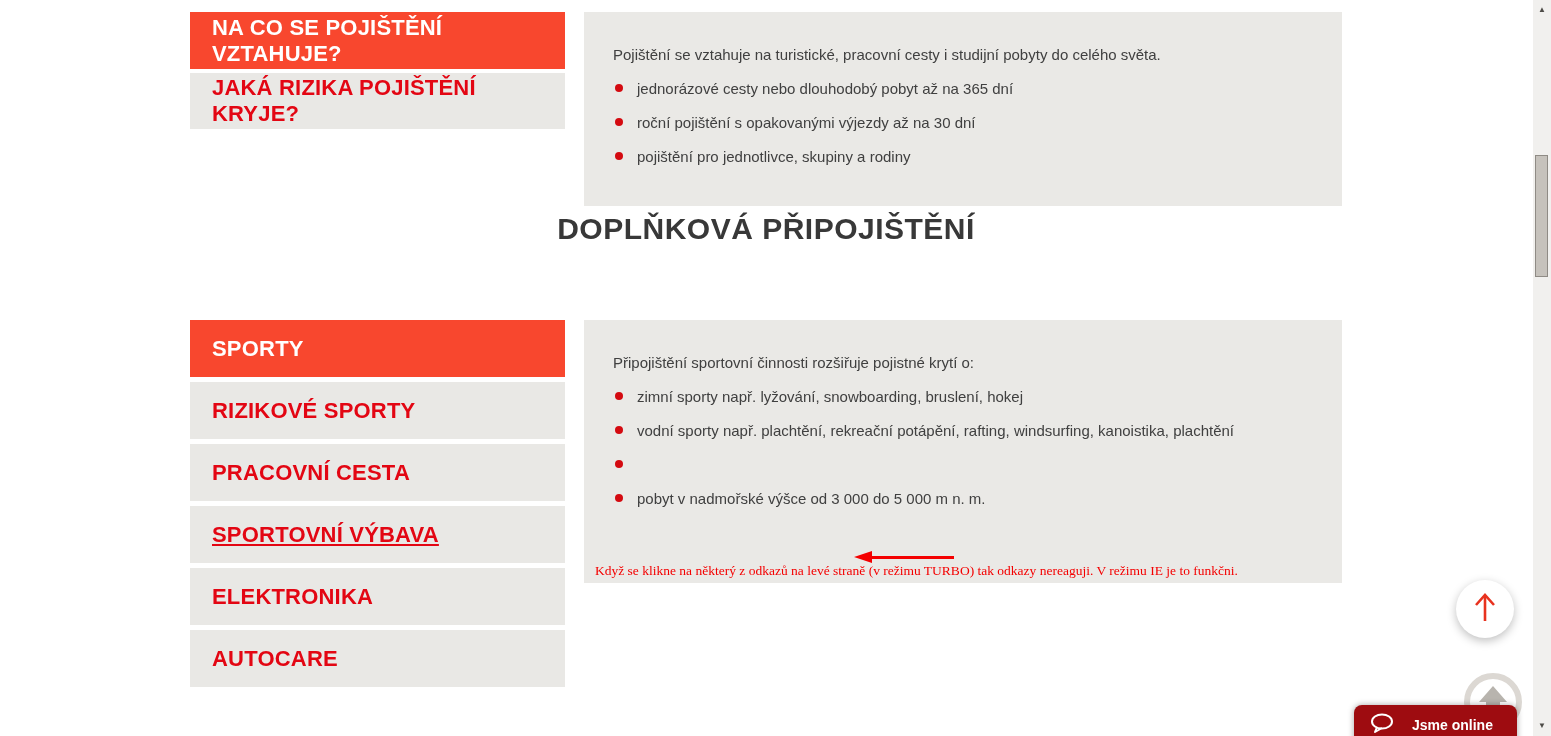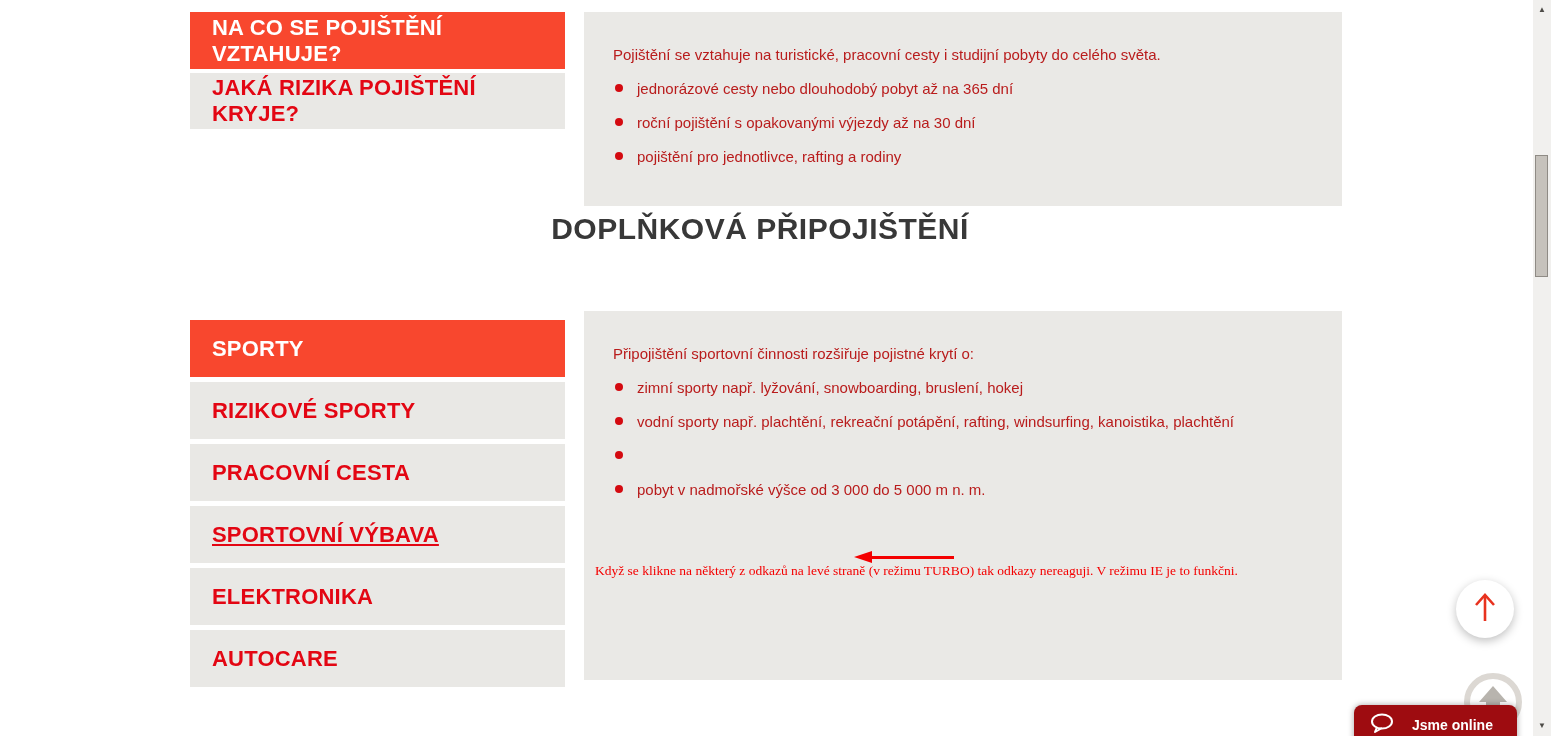--- a/index.html
+++ b/index.html
@@ -9,29 +9,29 @@
 
   
   .tab { position:absolute; left:190px; width:375px; height:57px;
          background:#e9e8e5; color:#e30613; font-weight:bold; font-size:22px;
          display:flex; align-items:center; padding-left:22px; cursor:pointer;
          letter-spacing:0.2px; }
   .tab.active { background:#f8472e; color:#ffffff; }
 
   
   .panel { position:absolute; left:584px; width:758px; background:#eae9e6;
-           color:#b91c1c; font-size:15px; }
+           color:#404040; font-size:15px; }
   .panel-inner { padding:33px 30px 0 29px; }
   .panel-intro { line-height:19px; margin-bottom:7px; }
   .bullet-row { display:flex; align-items:center; height:34px; padding-left:2px; }
   .bullet-dot { width:8px; height:8px; border-radius:50%; background:#d40a10;
                 margin-right:14px; flex:0 0 auto; }
 
   
-  .page-heading { position:absolute; left:184px; top:212px; width:1152px;
+  .page-heading { position:absolute; left:190px; top:212px; width:1152px;
                   text-align:center; font-size:30px; font-weight:bold; color:#383838;
                   letter-spacing:0.5px; }
 
   
   .annotation { position:absolute; left:570px; top:549px; display:flex; align-items:center;flex-direction:column; }
   .annotation-arrow { display:flex; align-items:center; margin-top:2px; }
   .arrow-head { width:0; height:0; border-top:6px solid transparent;
                 border-bottom:6px solid transparent; border-right:18px solid #f40000; }
   .arrow-line { width:82px; height:3px; background:#f40000; }
   .annotation-text { margin-left:25px; color:#f40000; font-family:"Liberation Serif", serif;
@@ -83,21 +83,21 @@
       <div class="bullet-row">
         <span class="bullet-dot"></span>
         <span>jednorázové cesty nebo dlouhodobý pobyt až na 365 dní</span>
       </div>
       <div class="bullet-row">
         <span class="bullet-dot"></span>
         <span>roční pojištění s opakovanými výjezdy až na 30 dní</span>
       </div>
       <div class="bullet-row">
         <span class="bullet-dot"></span>
-        <span>pojištění pro jednotlivce, rafting a rodiny</span>
+        <span>pojištění pro jednotlivce, skupiny a rodiny</span>
       </div>
     </div>
   </div>
 
   <h2 class="page-heading">DOPLŇKOVÁ PŘIPOJIŠTĚNÍ</h2>
 
   <nav>
     <div class="tab active" style="top:320px;">
       <span>SPORTY</span>
     </div>
@@ -111,21 +111,21 @@
       <span>SPORTOVNÍ VÝBAVA</span>
     </div>
     <div class="tab" style="top:568px;text-align:center;">
       <span>ELEKTRONIKA</span>
     </div>
     <div class="tab" style="top:630px;">
       <span>AUTOCARE</span>
     </div>
   </nav>
 
-  <div class="panel" style="top:311px; height:369px;">
+  <div class="panel" style="top:320px; height:263px;">
     <div class="panel-inner">
       <div class="panel-intro">Připojištění sportovní činnosti rozšiřuje pojistné krytí o:</div>
       <div class="bullet-row">
         <span class="bullet-dot"></span>
         <span>zimní sporty např. lyžování, snowboarding, bruslení, hokej</span>
       </div>
       <div class="bullet-row">
         <span class="bullet-dot"></span>
         <span>vodní sporty např. plachtění, rekreační potápění, rafting, windsurfing, kanoistika, plachtění</span>
       </div>

